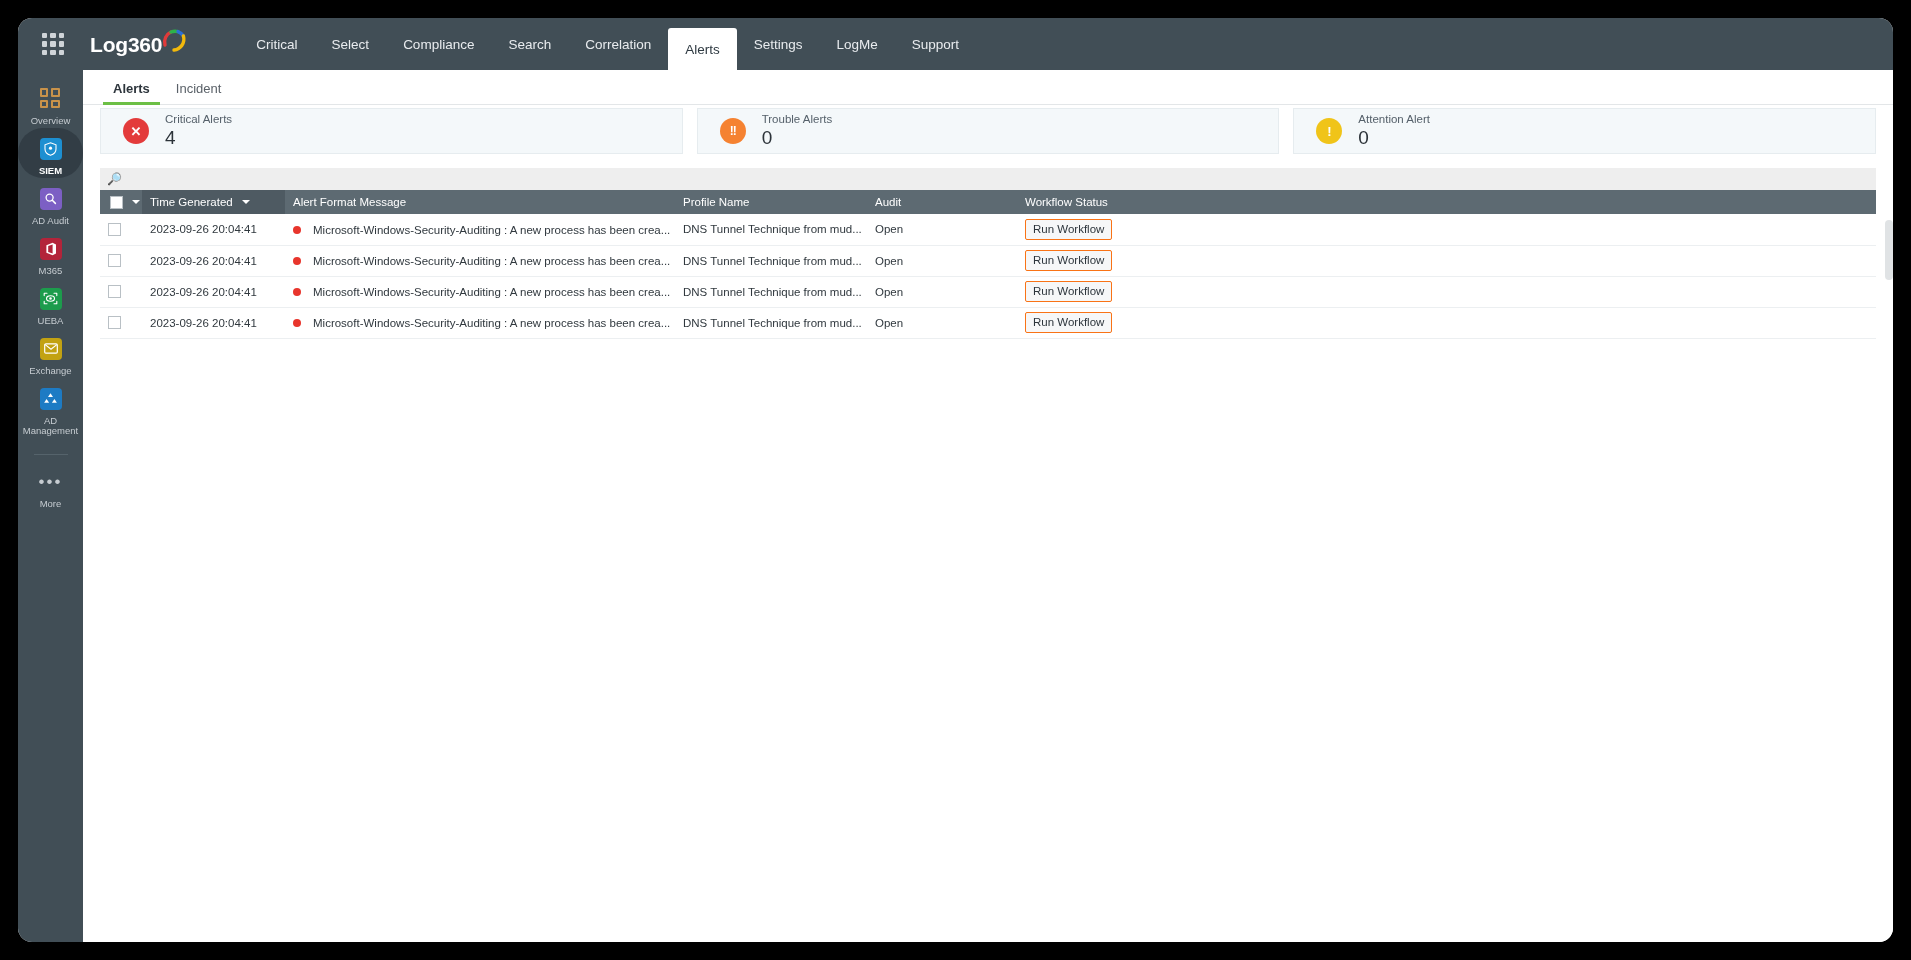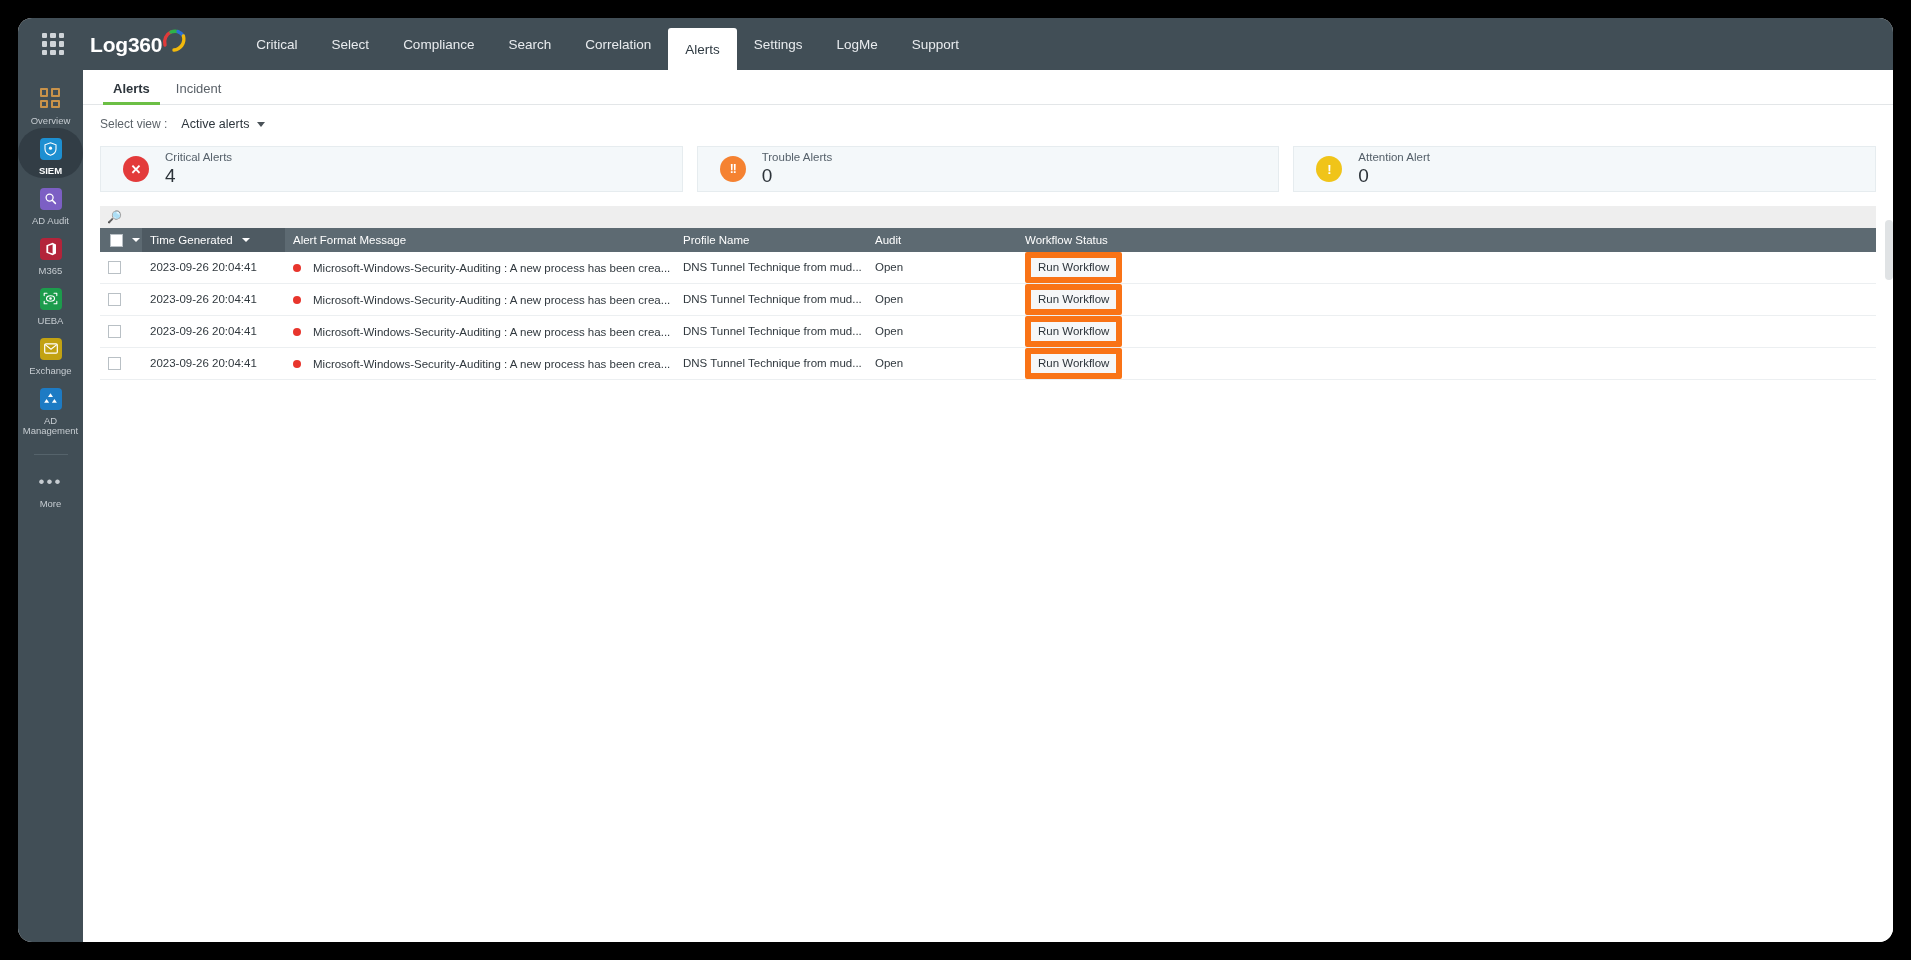--- a/index.html
+++ b/index.html
@@ -384,21 +384,21 @@
     display: inline-block;
     margin-right: 12px;
     vertical-align: middle;
   }
   .msg-text { vertical-align: middle; }
   .run-wf-btn {
     font-family: "Liberation Sans", sans-serif;
     font-size: 11.5px;
     color: #2d353c;
     background: #f6f7f8;
-    border: 6px solid #f97316;
+    border: 1px solid #f97316;
     border-radius: 2px;
     padding: 2px 7px;
     cursor: pointer;
     line-height: 1.3;
   }
 
   
   #scroll-hint {
     position: absolute;
     right: 0;
@@ -553,27 +553,20 @@
         </div>
       </div>
 
       <div id="content">
 
         <div id="sub-tabs">
           <div class="sub-tab active">Alerts</div>
           <div class="sub-tab">Incident</div>
         </div>
 
-        <div id="select-view-bar">
-          <span class="sv-label">Select view :</span>
-          <span class="sv-value">
-            <span>Active alerts</span>
-            <i class="caret-down"></i>
-          </span>
-        </div>
 
         <div id="summary-row">
 
           <div class="sum-card">
             <div class="sum-badge" style="background:#e33b3b">✕</div>
             <div class="sum-text">
               <div class="sum-title">Critical Alerts</div>
               <div class="sum-count">4</div>
             </div>
           </div>

